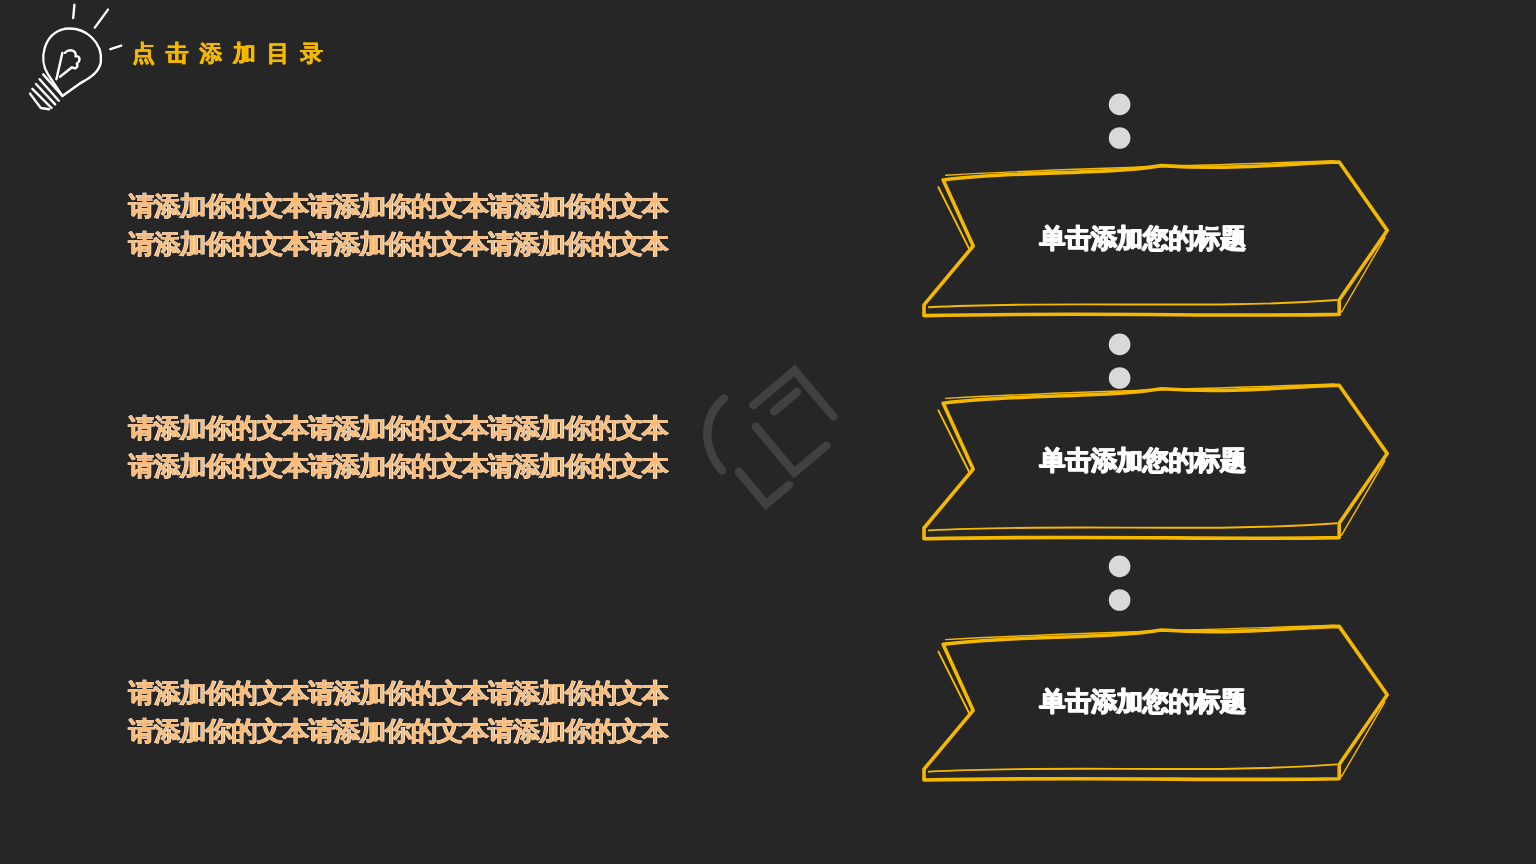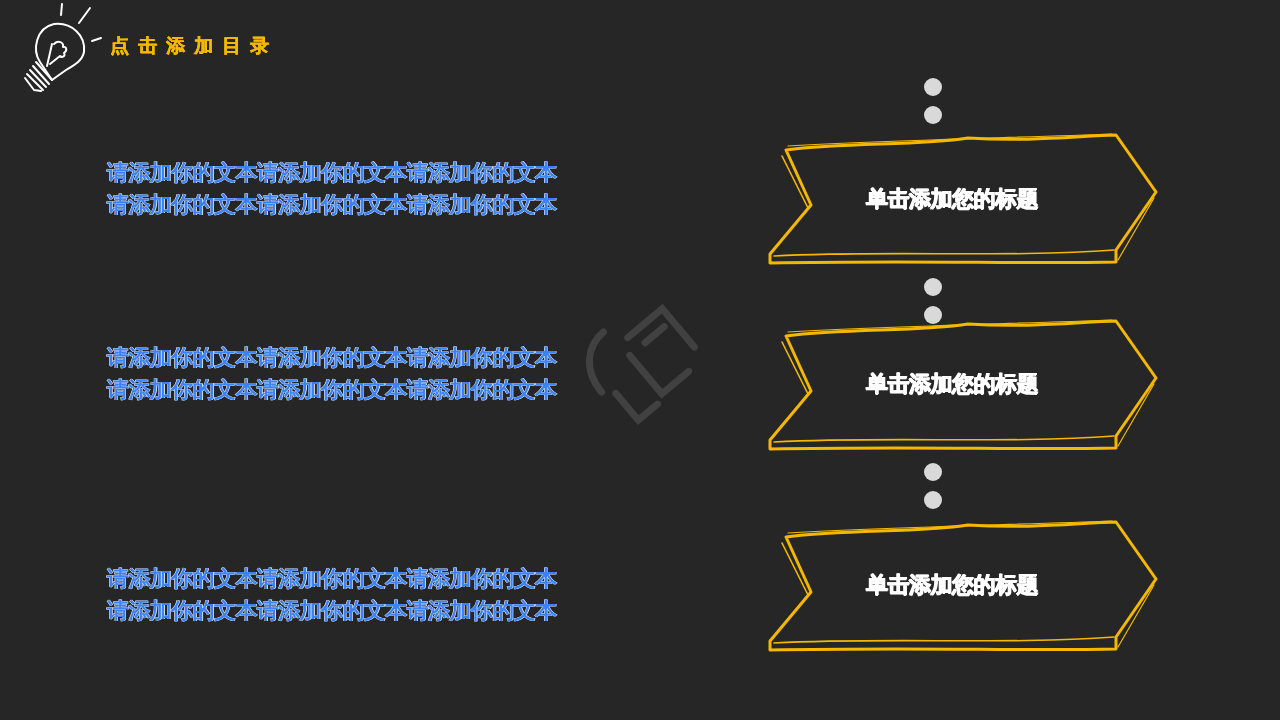--- a/index.html
+++ b/index.html
@@ -10,21 +10,21 @@
   }
   .slide { position:absolute; left:0; top:0; width:1280px; height:584px; }
   .bulb { position:absolute; left:14px; top:0; width:92px; height:96px; }
   .slide-title {
     position:absolute; left:110px; top:32px; height:26px; line-height:26px;
     color:#f5b800; font-size:19px; font-weight:bold; letter-spacing:9px;
     text-shadow:0 0 0.6px #f5b800, 0.5px 0 0 #f5b800;
   }
   .body-text {
     position:absolute; left:107px; width:580px;
-    color:#3b82f6; font-size:22px; font-weight:bold; line-height:32px;
+    color:#fdba74; font-size:22px; font-weight:bold; line-height:32px;
     letter-spacing:-0.6px; white-space:nowrap;
     text-shadow:0.6px 0 0 #fff, -0.4px 0 0 #fff;
   }
   .body-text div { height:32px; }
   .dot {
     position:absolute; width:18px; height:18px; border-radius:50%;
     background:#d9d9d9;
   }
   .arrow { position:absolute; left:768px; width:392px; height:140px; }
   .arrow svg { position:absolute; left:0; top:0; }

